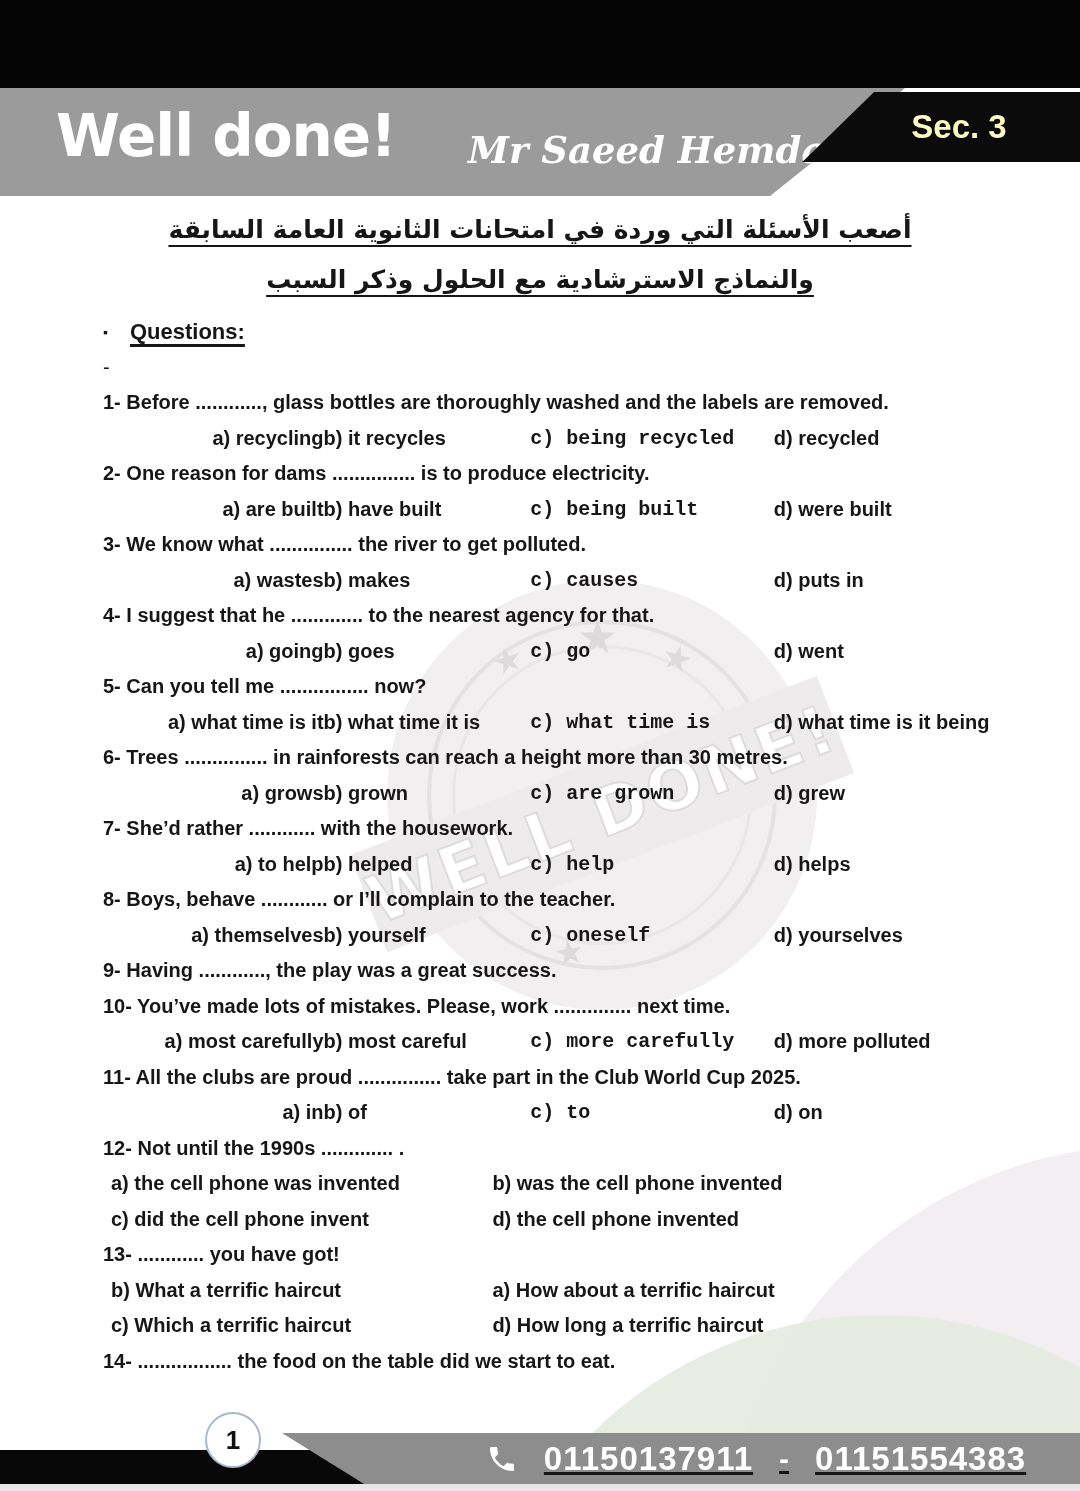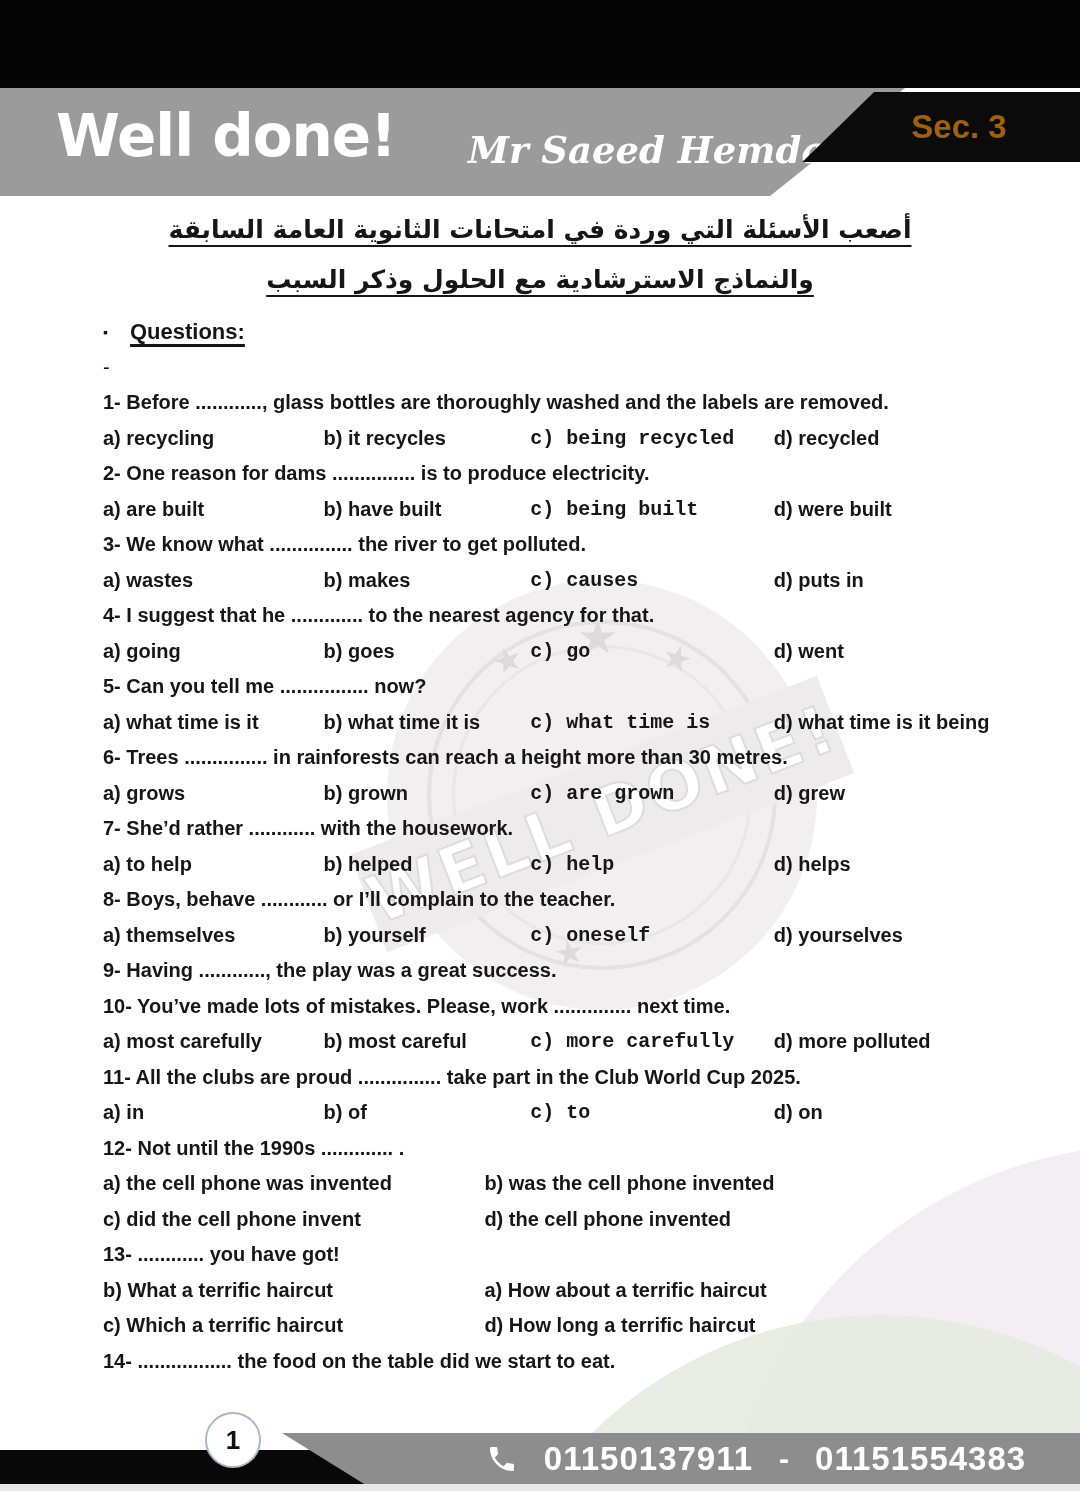--- a/index.html
+++ b/index.html
@@ -42,50 +42,50 @@
     clip-path:polygon(0 0, 83.8% 0, 71.3% 100%, 0 100%); }
   .brand { position:absolute; left:56px; top:14px;
     font-family:"DejaVu Sans", sans-serif; font-weight:bold; font-size:58px;
     letter-spacing:-1px; color:#ffffff; }
   .teacher { position:absolute; left:468px; top:40px;
     font-family:"DejaVu Serif", serif; font-style:italic; font-weight:bold;
     font-size:37px; color:#ffffff; }
   .ribbon { position:absolute; left:768px; top:92px; width:312px; height:70px; background:#0b0b0b; z-index:3;
     clip-path:polygon(34% 0, 100% 0, 100% 100%, 11% 100%);
     display:flex; align-items:center; justify-content:center; }
-  .ribbon span { color:#a16207; font-weight:bold; font-size:33px; padding-left:70px; }
+  .ribbon span { color:#fef9c3; font-weight:bold; font-size:33px; padding-left:70px; }
 
   
   .titles { position:relative; z-index:2; margin-top:208px; text-align:center; }
   .ar-line { font-family:"DejaVu Sans", sans-serif; font-weight:bold; font-size:25px;
     height:50px; line-height:44px;
     text-decoration:underline; text-decoration-thickness:2px; text-underline-offset:7px; }
 
   
   .content { position:relative; z-index:2; padding:6px 58px 0 103px; }
   .line { height:35.5px; display:flex; align-items:center; font-size:20px; font-weight:bold; white-space:nowrap; }
   .q-head { font-size:22px; }
   .q-head .bullet { font-size:14px; margin-right:22px; }
   .q-head .q-label { text-decoration:underline; text-decoration-thickness:2.5px; text-underline-offset:5px; }
   .instruction { font-style:italic; }
   .instruction .dash { font-style:normal; margin-right:20px; font-weight:normal; }
   .opt-row span { overflow:visible; }
-  .opt-row.four span:nth-child(1) { width:24%; flex-shrink:0; }
+  .opt-row.four span:nth-child(1) { width:24%; flex-shrink:0;text-align:right; }
   .opt-row.four span:nth-child(2) { width:22.5%; flex-shrink:0; }
   .opt-row.four span:nth-child(3) { width:26.5%; flex-shrink:0;font-family:Liberation Mono, monospace; }
   .opt-row.four span:nth-child(4) { flex:1; }
-  .opt-row.two  span:nth-child(1) { width:41.5%; flex-shrink:0; }
+  .opt-row.two  span:nth-child(1) { width:41.5%; flex-shrink:0;margin-left:8px; }
   .opt-row.two  span:nth-child(2) { flex:1; }
 
   
   .footer-black { position:absolute; left:0; top:1450px; width:520px; height:35px; background:#080808; z-index:4;
     clip-path:polygon(0 0, 76% 0, 100% 100%, 0 100%); }
   .footer-gray { position:absolute; left:282px; top:1433px; width:798px; height:52px; background:#8d8d8d; z-index:5;
     clip-path:polygon(0 0, 100% 0, 100% 100%, 10.5% 100%);
-    display:flex; align-items:center; justify-content:center; padding-left:150px; gap:26px; }
+    display:flex; align-items:center; justify-content:center; padding-left:150px; gap:26px;text-decoration:underline; }
   .footer-gray .phone-num { color:#ffffff; font-weight:bold; font-size:33px; letter-spacing:1px; }
   .footer-gray .sep { color:#ffffff; font-weight:bold; font-size:30px; }
   .phone-ic { width:32px; height:32px; display:block; }
   .page-circle { position:absolute; left:205px; top:1412px; width:56px; height:56px; z-index:6;
     background:#ffffff; border:2px solid #aab7cb; border-radius:50%;
     display:flex; align-items:center; justify-content:center;
     font-size:26px; font-weight:bold; color:#111; }
   .bottom-strip { position:absolute; left:0; bottom:0; width:1080px; height:7px; background:#e8e6e9; z-index:6; }
 </style>
 </head>

